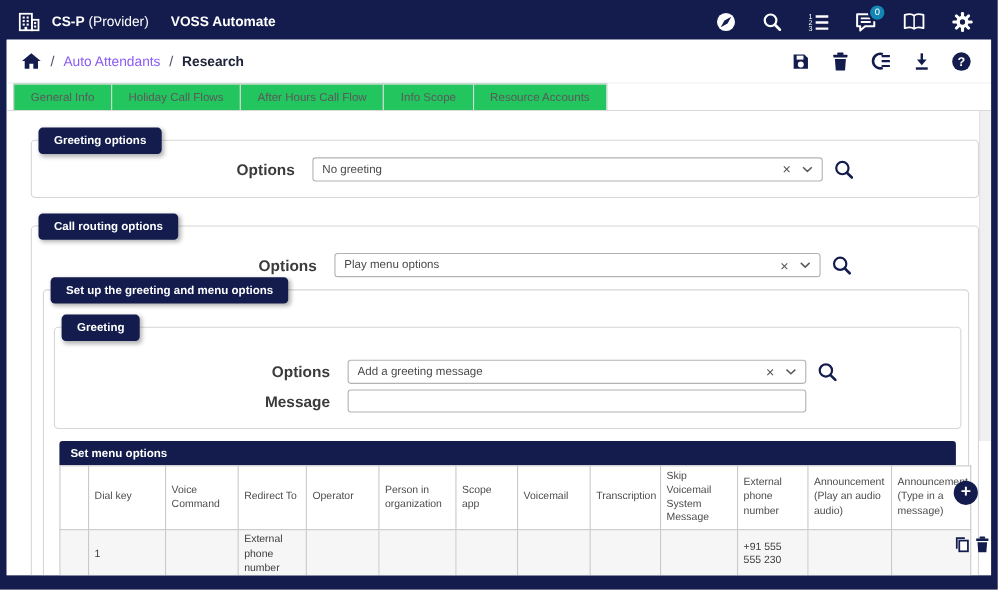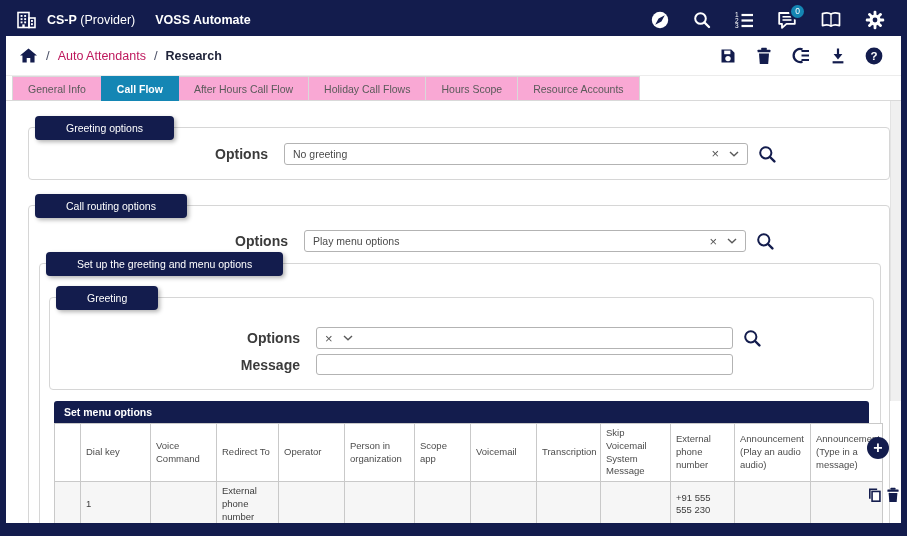--- a/index.html
+++ b/index.html
@@ -30,55 +30,55 @@
   .window{
     position:absolute; left:6px; top:36px; width:895px; height:487px;
     background:#fff; display:flex; flex-direction:column; overflow:hidden;
   }
   
   .crumbbar{
     height:40px; flex:none; display:flex; align-items:center;
     padding:0 18px 0 13px; border-bottom:1px solid #ececec; background:#fff;
   }
   .crumbbar .sep{ color:#4a4f66; font-size:13px; margin:0 8px; }
-  .crumb{ font-size:12.5px; color:#be185d; cursor:pointer; }
+  .crumb{ font-size:12.5px; color:#8b5cf6; cursor:pointer; }
   .crumb.current{ font-weight:bold; color:#20243a; cursor:default; }
   .crumbbar .spacer{ flex:1; }
   .crumbbar .cicons{ display:flex; align-items:center; gap:19px; }
   .cicon{ display:flex; align-items:center; cursor:pointer; }
   
   .tabs{
     flex:none; height:25px; display:flex; align-items:stretch;
     padding-left:6px; border-bottom:1px solid #d9d9d9; background:#fff;
     position:relative;
   }
   .tab{
     display:flex; align-items:center; padding:0 15px; font-size:10.5px;
-    color:#5a5a5a; background:#f9a8d4; border:1px solid #d9d9d9;
+    color:#5a5a5a; background:#22c55e; border:1px solid #d9d9d9;
     border-bottom:none; cursor:pointer; white-space:nowrap;
   }
   .tab + .tab{ margin-left:-1px; }
   .tab.active{
     background:#1486b4; border-color:#1486b4; color:#fff; font-weight:bold;
     margin-bottom:-1px; z-index:1;
   }
   
   .content{
     flex:1; position:relative; background:#fff;
     padding:0 11px 0 22px; overflow:hidden;
   }
   .scroll-track{
     position:absolute; top:0; right:0; width:11px; height:300px;
     background:#f0f0f0; border-left:1px solid #e3e3e3;
   }
   
   .panel{ position:relative; border:1px solid #d6d6d6; border-radius:4px; background:#fff; }
   .badge{
     position:absolute; top:-12px; left:6px; background:#131c4d; color:#fff;
-    font-size:10.5px; font-weight:normal; padding:6px 31px; border-radius:4px;
+    font-size:10.5px; font-weight:bold; padding:6px 14px; border-radius:4px;
     box-shadow:2px 2px 4px rgba(0,0,0,0.3); white-space:nowrap; z-index:2;
   }
   #greet-opt-panel{ margin-top:26px; height:53px; display:flex; align-items:center; }
   #call-routing-panel{ margin-top:25px; height:400px; padding-top:24px; }
   #setup-panel{ margin:11px 8px 0 10px; height:300px; }
   #greeting-panel{ margin:33px 6px 0 9px; height:93px; padding-top:29px; }
   
   .frow{ display:flex; align-items:center; }
   .frow + .frow{ margin-top:5px; }
   .flabel{
@@ -256,24 +256,23 @@
         <svg width="18" height="18" viewBox="0 0 18 18">
           <circle cx="9" cy="9" r="8.4" fill="#131c4d"></circle>
           <text x="9" y="13.2" font-size="11.5" font-weight="bold" fill="#fff" text-anchor="middle" font-family="Liberation Sans, sans-serif">?</text>
         </svg>
       </span>
     </span>
   </div>
 
   <div class="tabs">
     <div class="tab">General Info</div>
-    <div class="tab active">Call Flow</div>
+    <div class="tab">Holiday Call Flows</div>
     <div class="tab">After Hours Call Flow</div>
-    <div class="tab">Holiday Call Flows</div>
-    <div class="tab">Hours Scope</div>
+    <div class="tab">Info Scope</div>
     <div class="tab">Resource Accounts</div>
   </div>
 
   <div class="content">
     <div class="scroll-track"></div>
 
     <div class="panel" id="greet-opt-panel">
       <div class="badge">Greeting options</div>
       <div class="frow" style="width:100%;">
         <span class="flabel lw-a">Options</span>
@@ -317,20 +316,21 @@
       </div>
 
       <div class="panel" id="setup-panel">
         <div class="badge">Set up the greeting and menu options</div>
 
         <div class="panel" id="greeting-panel">
           <div class="badge">Greeting</div>
           <div class="frow">
             <span class="flabel lw-c">Options</span>
             <div class="select sw-c">
+              <span class="sval">Add a greeting message</span>
               <span class="sx">×</span>
               <span class="schev">
                 <svg width="10" height="6" viewBox="0 0 10 6">
                     <polyline points="1,1 5,4.8 9,1" fill="none" stroke="#5a5a5a" stroke-width="1.4"></polyline>
                   </svg>
               </span>
             </div>
             <span class="mag">
               <svg width="18" height="18" viewBox="0 0 18 18">
                 <circle cx="7.8" cy="7.8" r="5.6" fill="none" stroke="#131c4d" stroke-width="2"></circle>

